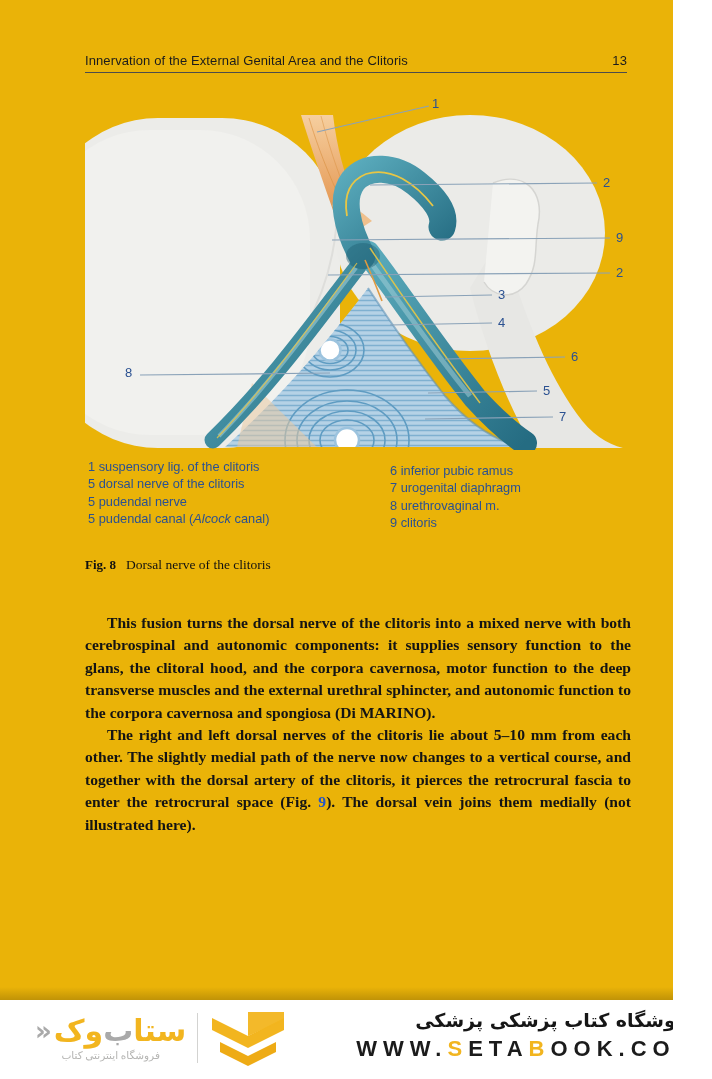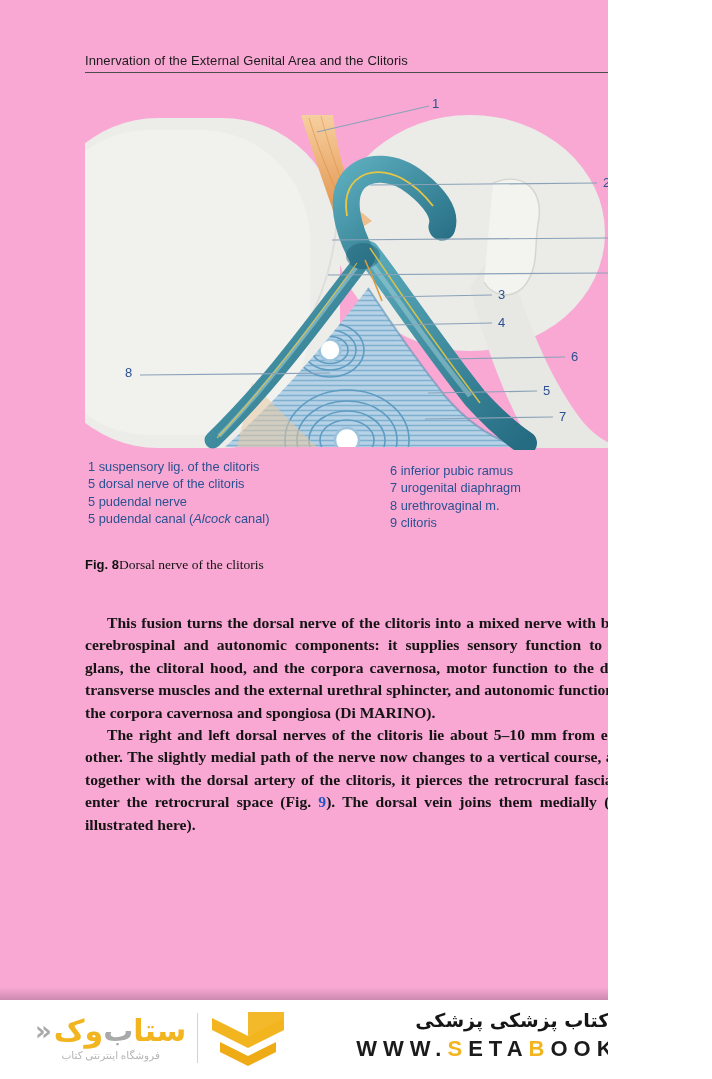--- a/index.html
+++ b/index.html
@@ -1,18 +1,18 @@
 <!DOCTYPE html>
 <html><head>
 <meta charset="utf-8">
 <style>
   * { margin:0; padding:0; box-sizing:border-box; }
   html,body { background:#ffffff; }
   .page {
-    position:relative; width:608px; height:1079px; background:#f9a8d4;
+    position:relative; width:673px; height:1079px; background:#eab308;
     overflow:hidden; font-family:"Liberation Sans", sans-serif;
   }
   
   .header { position:absolute; left:85px; top:53px; width:542px;
     display:flex; justify-content:space-between; align-items:baseline;
     font-size:13px; color:#1c1c1c; letter-spacing:.1px; }
   .header-rule { position:absolute; left:85px; top:72px; width:542px; height:1px; background:#4c4c4c; }
 
   
   .figure { position:absolute; left:85px; top:88px; width:560px; height:362px; }
@@ -31,21 +31,21 @@
 
   
   .legend { position:absolute; left:88px; top:458px; width:545px;
     font-size:12.8px; line-height:17.4px; color:#2b5191; }
   .legend-col-left  { position:absolute; left:0; top:0; }
   .legend-col-right { position:absolute; left:302px; top:4px; }
   .legend i { font-style:italic; }
 
   
   .caption { position:absolute; left:85px; top:557px; font-size:13px; color:#111; }
-  .caption .fig-label { font-family:Liberation Sans, sans-serif; font-weight:bold; }
+  .caption .fig-label { font-family:Liberation Serif, serif; font-weight:bold; margin-right:10px; }
   .caption .fig-text  { font-family:"Liberation Serif",serif; font-size:13.5px; }
 
   
   .body-text { position:absolute; left:85px; top:612px; width:546px;
     font-family:"Liberation Serif",serif; font-size:15.6px; line-height:22.4px;
     color:#141414; text-align:justify;font-weight:bold; }
   .body-text p { text-indent:22px; }
   .fig-link { color:#2456c8; text-decoration:none; cursor:pointer; }
 
   

